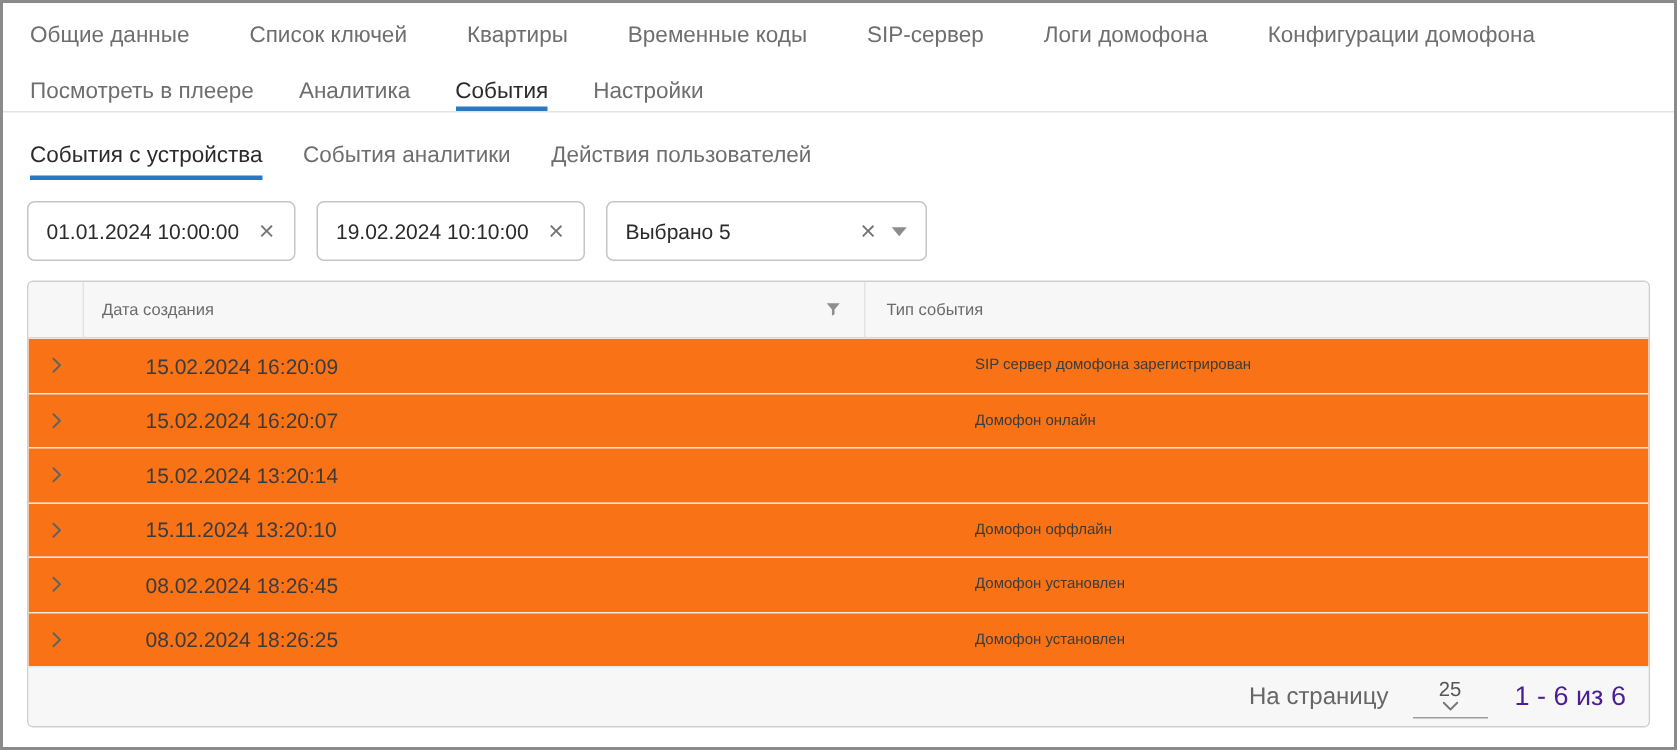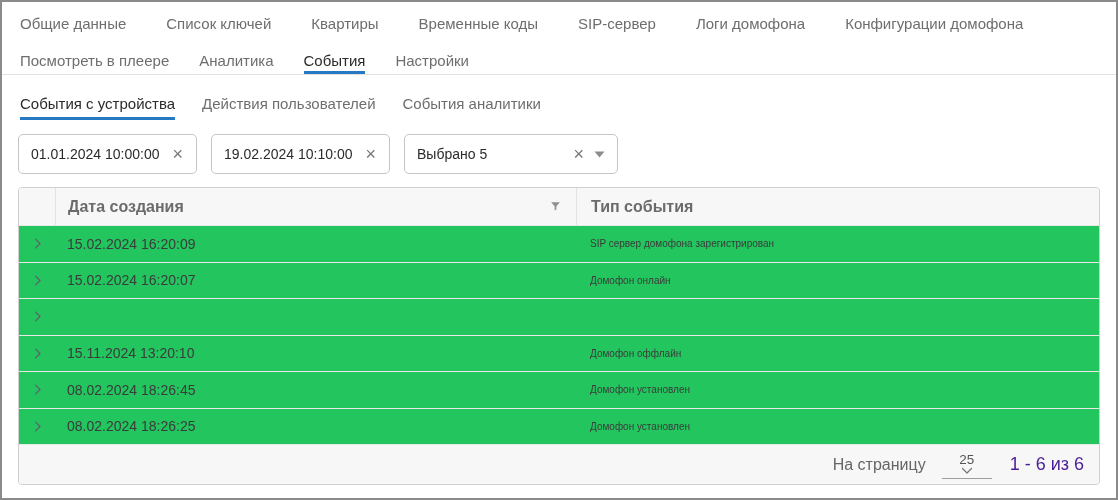--- a/index.html
+++ b/index.html
@@ -31,26 +31,26 @@
   .fb-select { width:214px; cursor:pointer; }
   .fb-value { white-space:nowrap; overflow:hidden; }
   .clear-x { margin-left:auto; color:#757575; font-size:18px; line-height:18px; cursor:pointer; padding:0 1px; }
   .dd-arrow { margin-left:9px; display:flex; align-items:center; cursor:pointer; }
   
   .table {
     margin:0 16px; border:1px solid #cfcfcf; border-radius:4px;
     overflow:hidden; background:#fff;
   }
   .thead { display:grid; grid-template-columns:36px 521px 1fr; height:37px; background:#f7f7f7; }
-  .th { display:flex; align-items:center; font-size:16px; font-weight:700; color:#6b6b6b; }
+  .th { display:flex; align-items:center; font-size:11px; font-weight:400; color:#6b6b6b; }
   .th-sep { border-left:1px solid #e3e3e3; }
   .th-date { padding-left:12px; justify-content:space-between; padding-right:14px; }
   .th-type { padding-left:14px; }
   .tr { display:grid; grid-template-columns:36px 521px 1fr; height:36.5px; border-top:1px solid #e8e8e8;
-        align-items:center; background:#22c55e; cursor:pointer; }
+        align-items:center; background:#f97316; cursor:pointer;gap:30px; }
   .td-expand { display:flex; justify-content:center; align-items:center; }
   .td-date { padding-left:12px; font-size:14px; color:#3b3b3b; }
   .td-type { padding-left:14px; font-size:10px; color:#3b3b3b; }
   
   .tfoot { height:40px; background:#f7f7f7; border-top:1px solid #e8e8e8;
            display:flex; align-items:center; justify-content:flex-end; padding-right:15px; }
   .pp-label { font-size:16px; color:#666; }
   .pp-select { width:50px; margin:0 18px 0 16px; border-bottom:1px solid #9e9e9e;
                display:flex; align-items:center; justify-content:space-between;
                padding:2px 3px 3px; cursor:pointer;flex-direction:column; }
@@ -88,23 +88,23 @@
 
       <div class="tab2 active">События</div>
 
       <div class="tab2">Настройки</div>
     </div>
 
   <div class="tabs3">
 
       <div class="tab3 active">События с устройства</div>
 
+      <div class="tab3">События аналитики</div>
+
       <div class="tab3">Действия пользователей</div>
-
-      <div class="tab3">События аналитики</div>
     </div>
 
   <div class="filters">
     <div class="filter-box fb-date">
       <span class="fb-value">01.01.2024 10:00:00</span>
       <span class="clear-x">×</span>
     </div>
     <div class="filter-box fb-date">
       <span class="fb-value">19.02.2024 10:10:00</span>
       <span class="clear-x">×</span>
@@ -163,20 +163,21 @@
         </div>
 
         <div class="tr">
           <div class="td-expand">
             <span class="icon-btn">
               <svg width="15" height="15" viewBox="0 0 24 24">
                 <path d="M9 5l7 7-7 7" fill="none" stroke="#5f6368" stroke-width="2.1" stroke-linecap="round" stroke-linejoin="round"></path>
               </svg>
             </span>
           </div>
+          <div class="td-date">15.02.2024 13:20:14</div>
         </div>
 
         <div class="tr">
           <div class="td-expand">
             <span class="icon-btn">
               <svg width="15" height="15" viewBox="0 0 24 24">
                 <path d="M9 5l7 7-7 7" fill="none" stroke="#5f6368" stroke-width="2.1" stroke-linecap="round" stroke-linejoin="round"></path>
               </svg>
             </span>
           </div>

